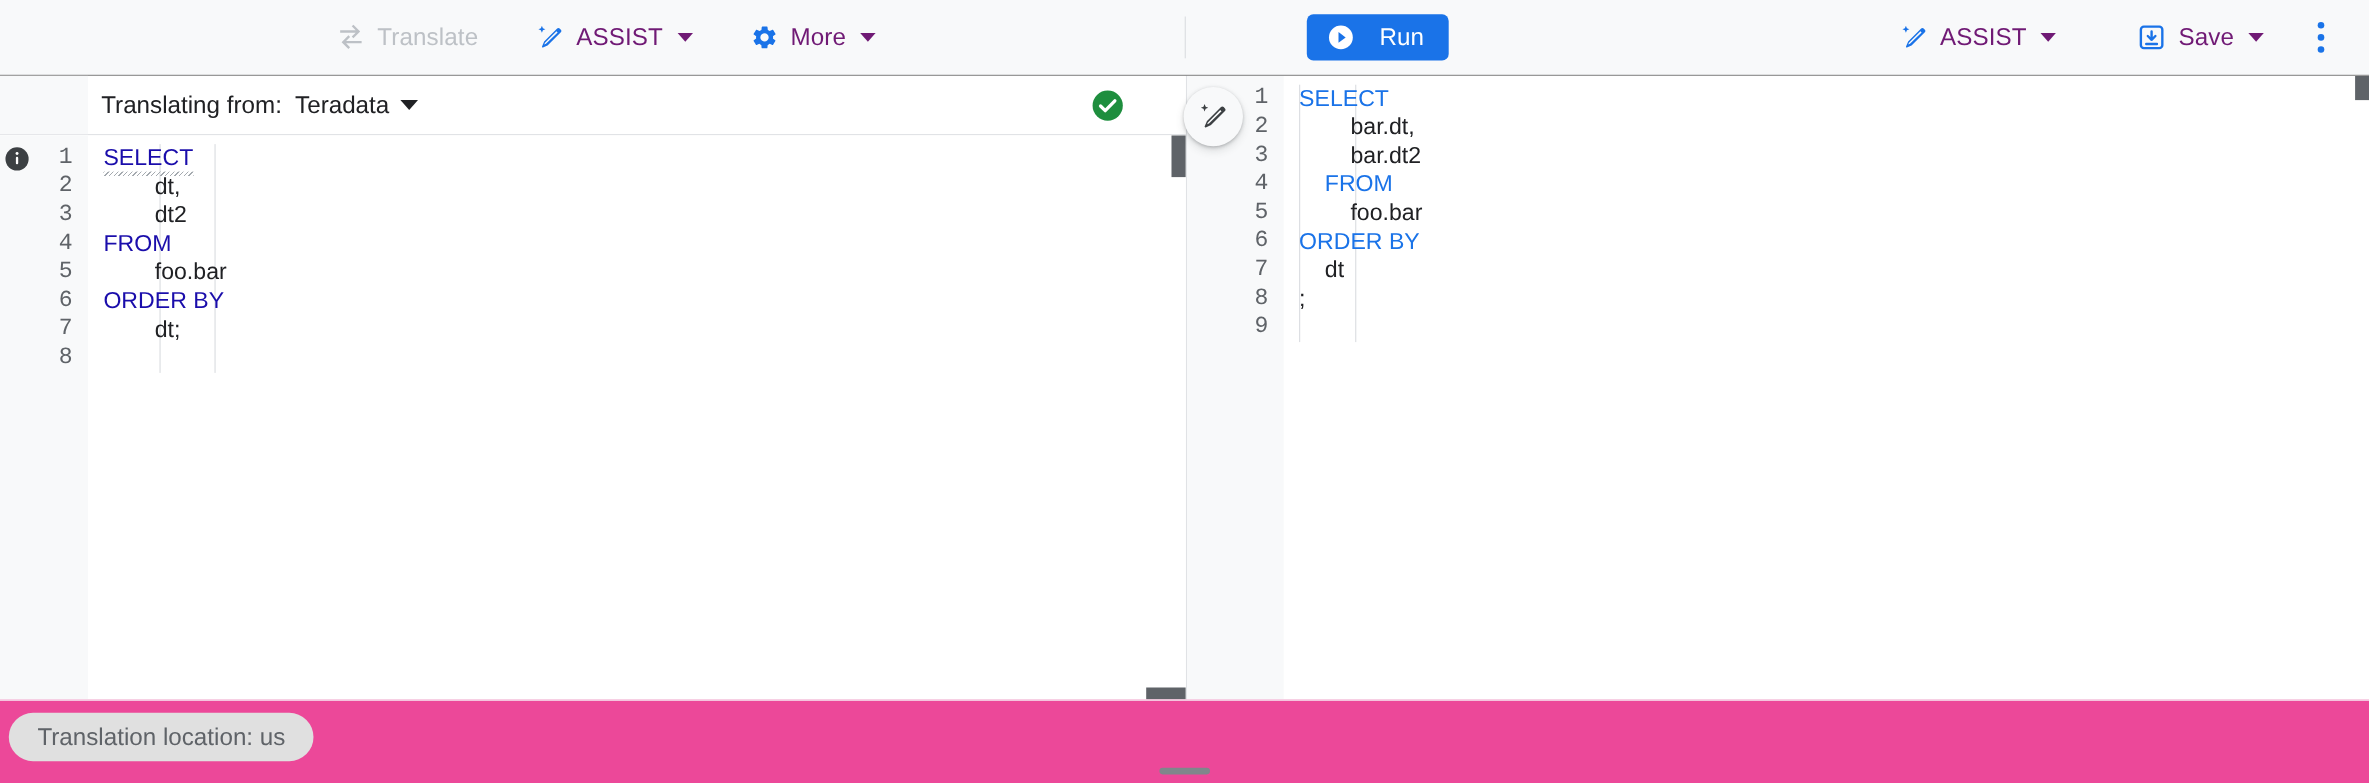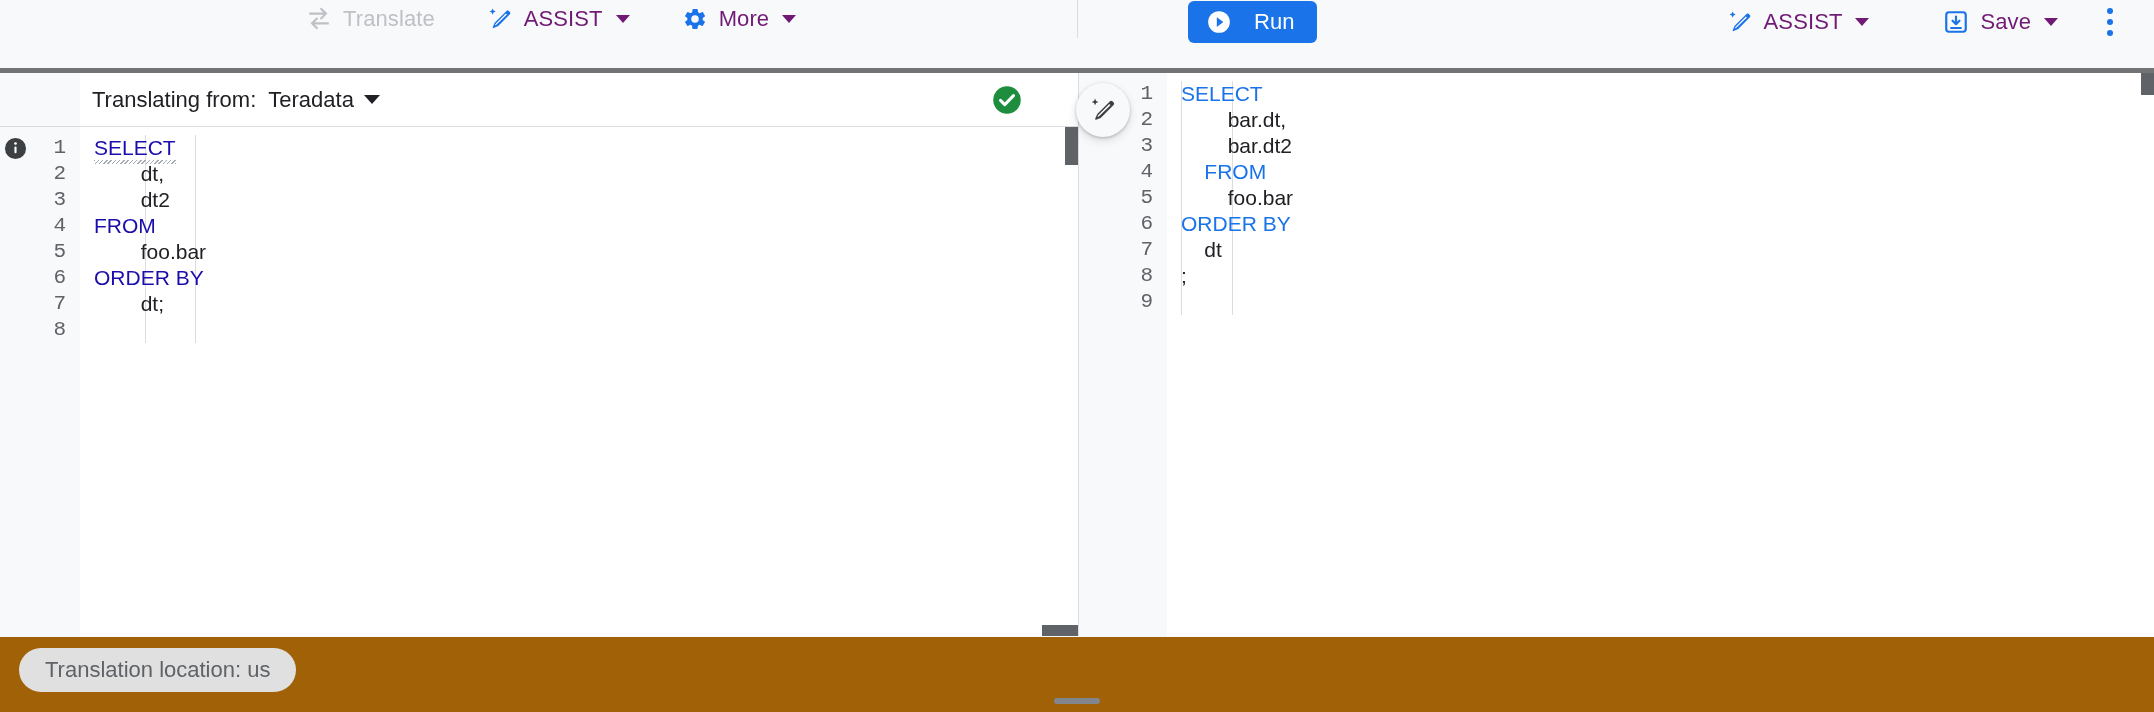--- a/index.html
+++ b/index.html
@@ -22,23 +22,23 @@
     background: #ffffff;
     display: flex;
     flex-direction: column;
   }
 
   
   .toolbar {
     height: 68px;
     min-height: 68px;
     background: #f8f9fa;
-    border-bottom: 5px solid #737373;
-    display: flex;
-    align-items: flex-start;
+    border-bottom: 1px solid #737373;
+    display: flex;
+    align-items: center;
     position: relative;
   }
   .toolbar-left {
     width: 1078px;
     display: flex;
     align-items: center;
     padding-left: 298px;
     box-sizing: border-box;
     border-right: 1px solid #dadce0;
     gap: 36px;
@@ -289,27 +289,26 @@
     justify-content: center;
     cursor: pointer;
     border: none;
     z-index: 6;
   }
 
   
   .footer {
     height: 76px;
     min-height: 76px;
-    background: #a16207;
+    background: #ec4899;
     position: relative;
     display: flex;
     align-items: flex-start;
     padding-top: 12px;
     box-sizing: border-box;
-    padding-left: 11px;
   }
   .chip {
     margin-left: 8px;
     background: #e0e0e0;
     color: #5f6368;
     border-radius: 22px;
     height: 44px;
     display: inline-flex;
     align-items: center;
     padding: 0 26px;

